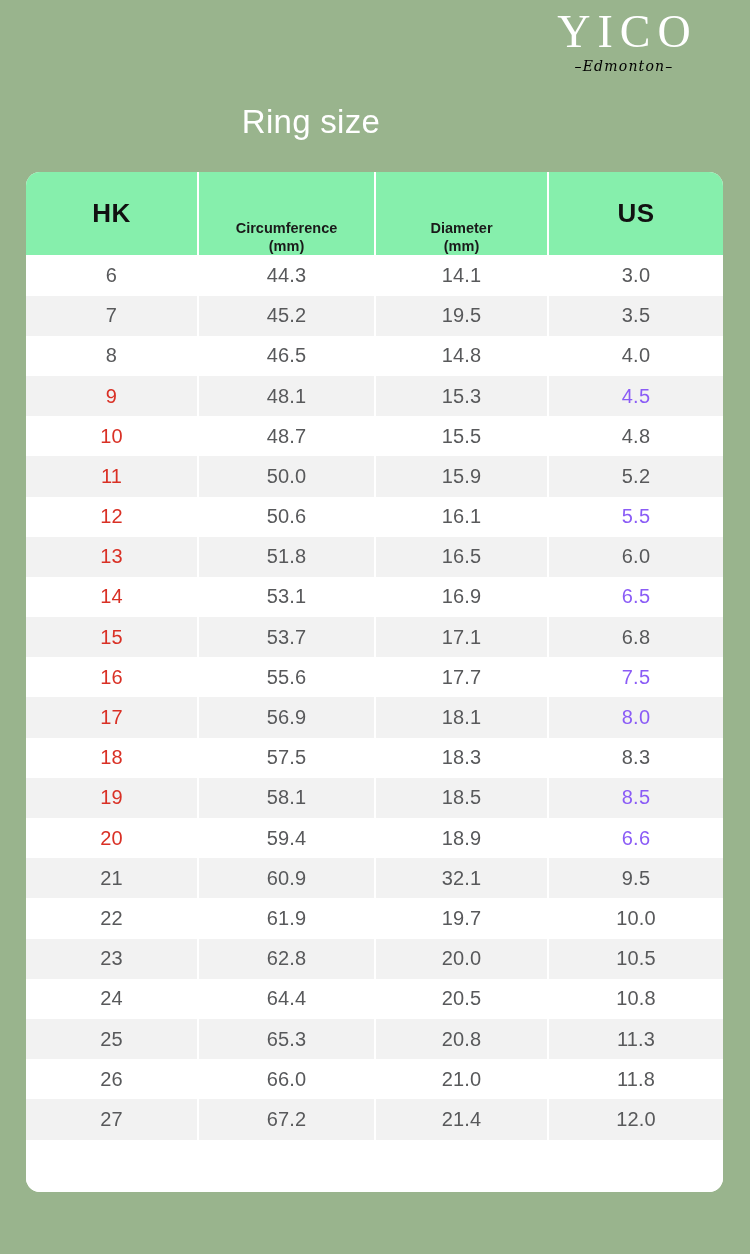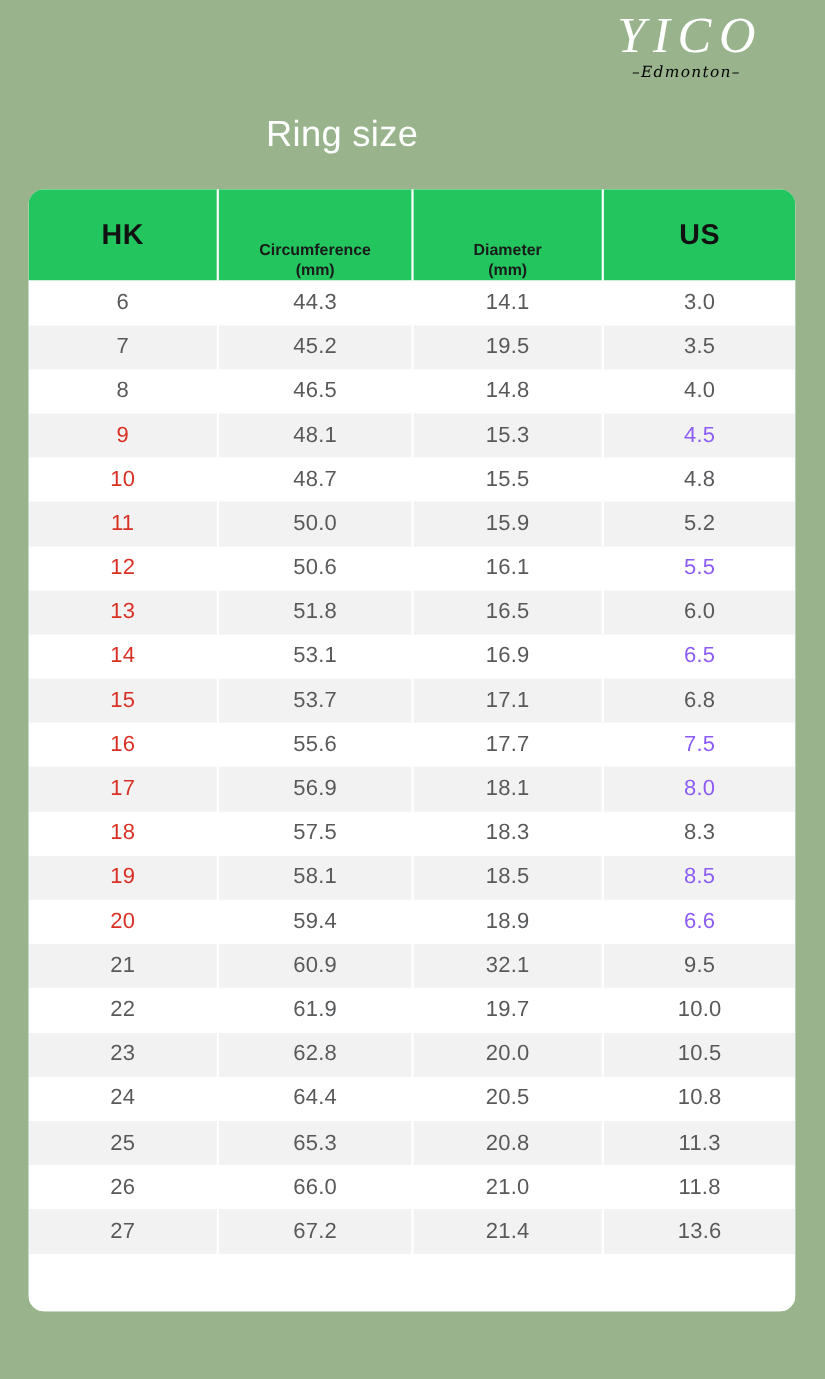--- a/index.html
+++ b/index.html
@@ -25,21 +25,20 @@
     width:200px;
   }
   #brand-name {
     font-family:"Liberation Serif", serif;
     font-size:46px;
     letter-spacing:7px;
     color:#ffffff;
     line-height:1.05;
     font-weight:400;
     padding-left:7px;
-    font-style:italic;
   }
   #brand-sub {
     font-family:"DejaVu Serif", serif;
     font-style:italic;
     font-size:14px;
     color:#000000;
     letter-spacing:1.2px;
     margin-top:2px;
   }
 
@@ -74,21 +73,21 @@
   }
 
   
   col.c-hk   { width:172px; }
   col.c-circ { width:177px; }
   col.c-diam { width:173px; }
   col.c-us   { width:175px; }
 
   thead tr { height:43px; }
   thead td {
-    background:#22c55e;
+    background:#86efac;
     text-align:center;
     vertical-align:middle;
     border-right:2px solid #ffffff;
   }
   thead td:last-child { border-right:none; }
 
   .h-big {
     font-size:26px;
     font-weight:700;
     color:#111111;
@@ -289,18 +288,18 @@
         <tr class="plain">
           <td>26</td>
           <td>66.0</td>
           <td>21.0</td>
           <td>11.8</td>
         </tr>
         <tr class="shade">
           <td>27</td>
           <td>67.2</td>
           <td>21.4</td>
-          <td>13.6</td>
+          <td>12.0</td>
         </tr>
       </tbody>
   </table>
   <div id="card-foot"></div>
 </div>
 
 </body></html>

